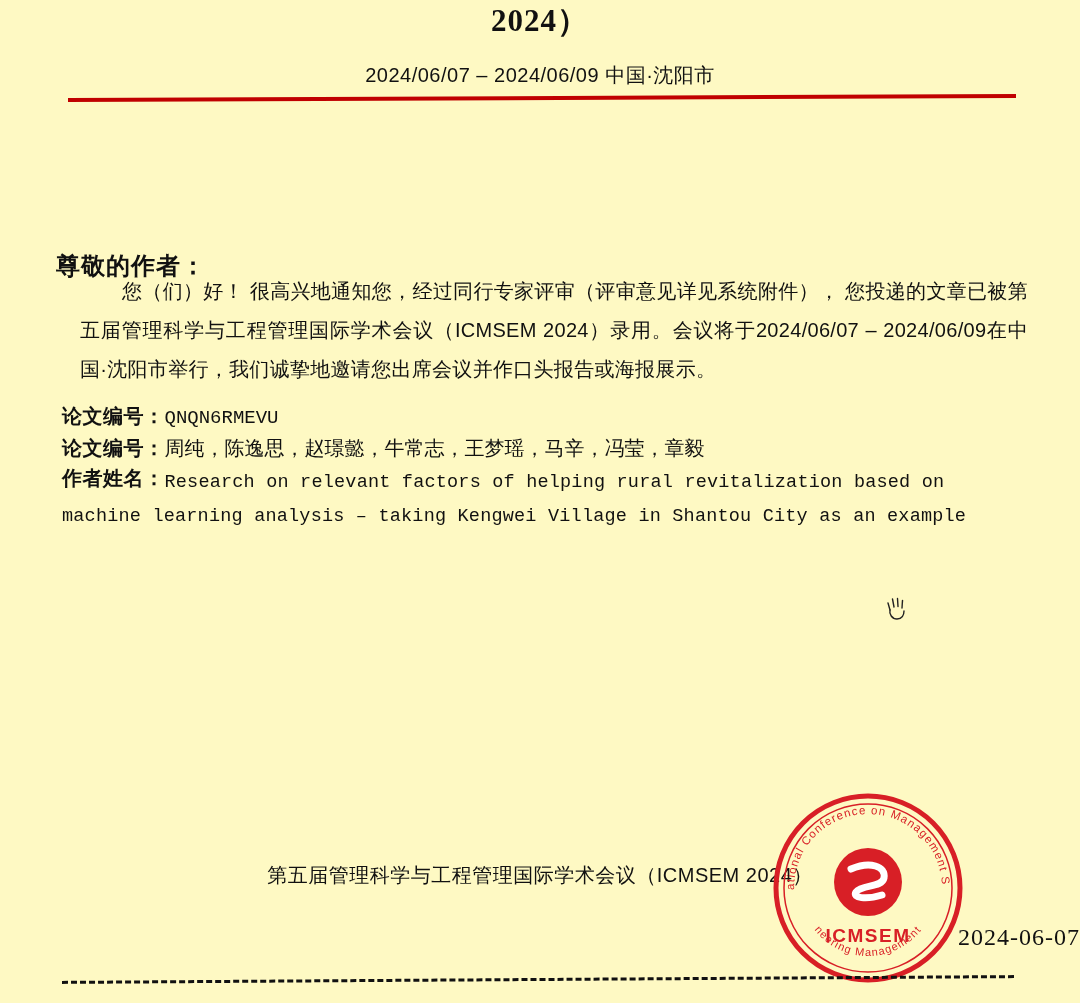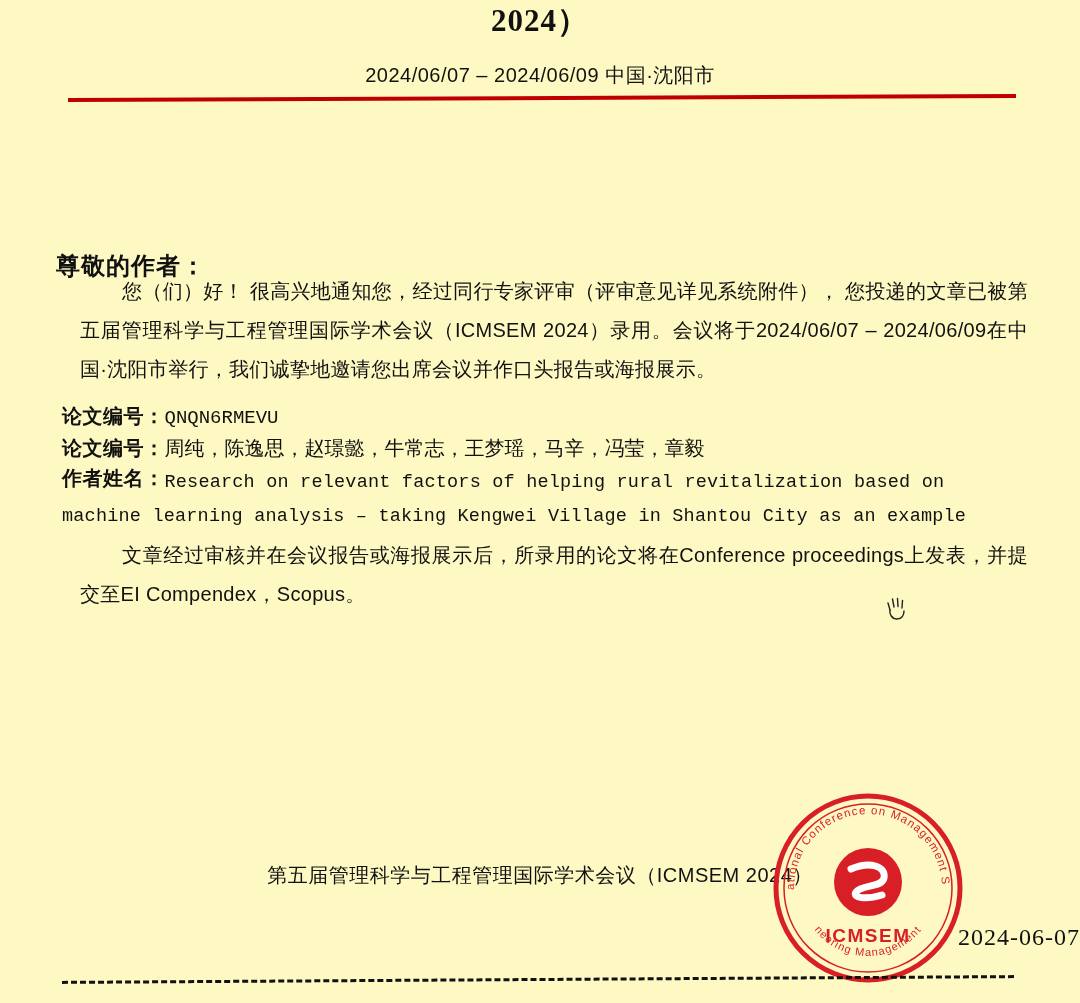--- a/index.html
+++ b/index.html
@@ -197,21 +197,20 @@
   </div>
 
   <div class="field field-authors">
     <span class="label">论文编号：</span><span class="value">周纯，陈逸思，赵璟懿，牛常志，王梦瑶，马辛，冯莹，章毅</span>
   </div>
 
   <div class="field field-title">
     <span class="label">作者姓名：</span><span class="value">Research on relevant factors of helping rural revitalization based on machine learning analysis – taking Kengwei Village in Shantou City as an example</span>
   </div>
 
-  <div class="para p2">文章经过审核并在会议报告或海报展示后，所录用的论文将在Conference proceedings上发表，并提交至EI Compendex，Scopus。</div>
 
   <div class="sig-line">第五届管理科学与工程管理国际学术会议（ICMSEM 2024）</div>
   <div class="sig-date">2024-06-07</div>
 
   <div class="stamp">
     <svg width="196" height="196" viewBox="0 0 196 196" xmlns="http://www.w3.org/2000/svg">
       <defs>
         <path id="arcTop" d="M 24,98 A 74,74 0 0 1 172,98"></path>
         <path id="arcBottom" d="M 30,98 A 68,68 0 0 0 166,98"></path>
       </defs>

